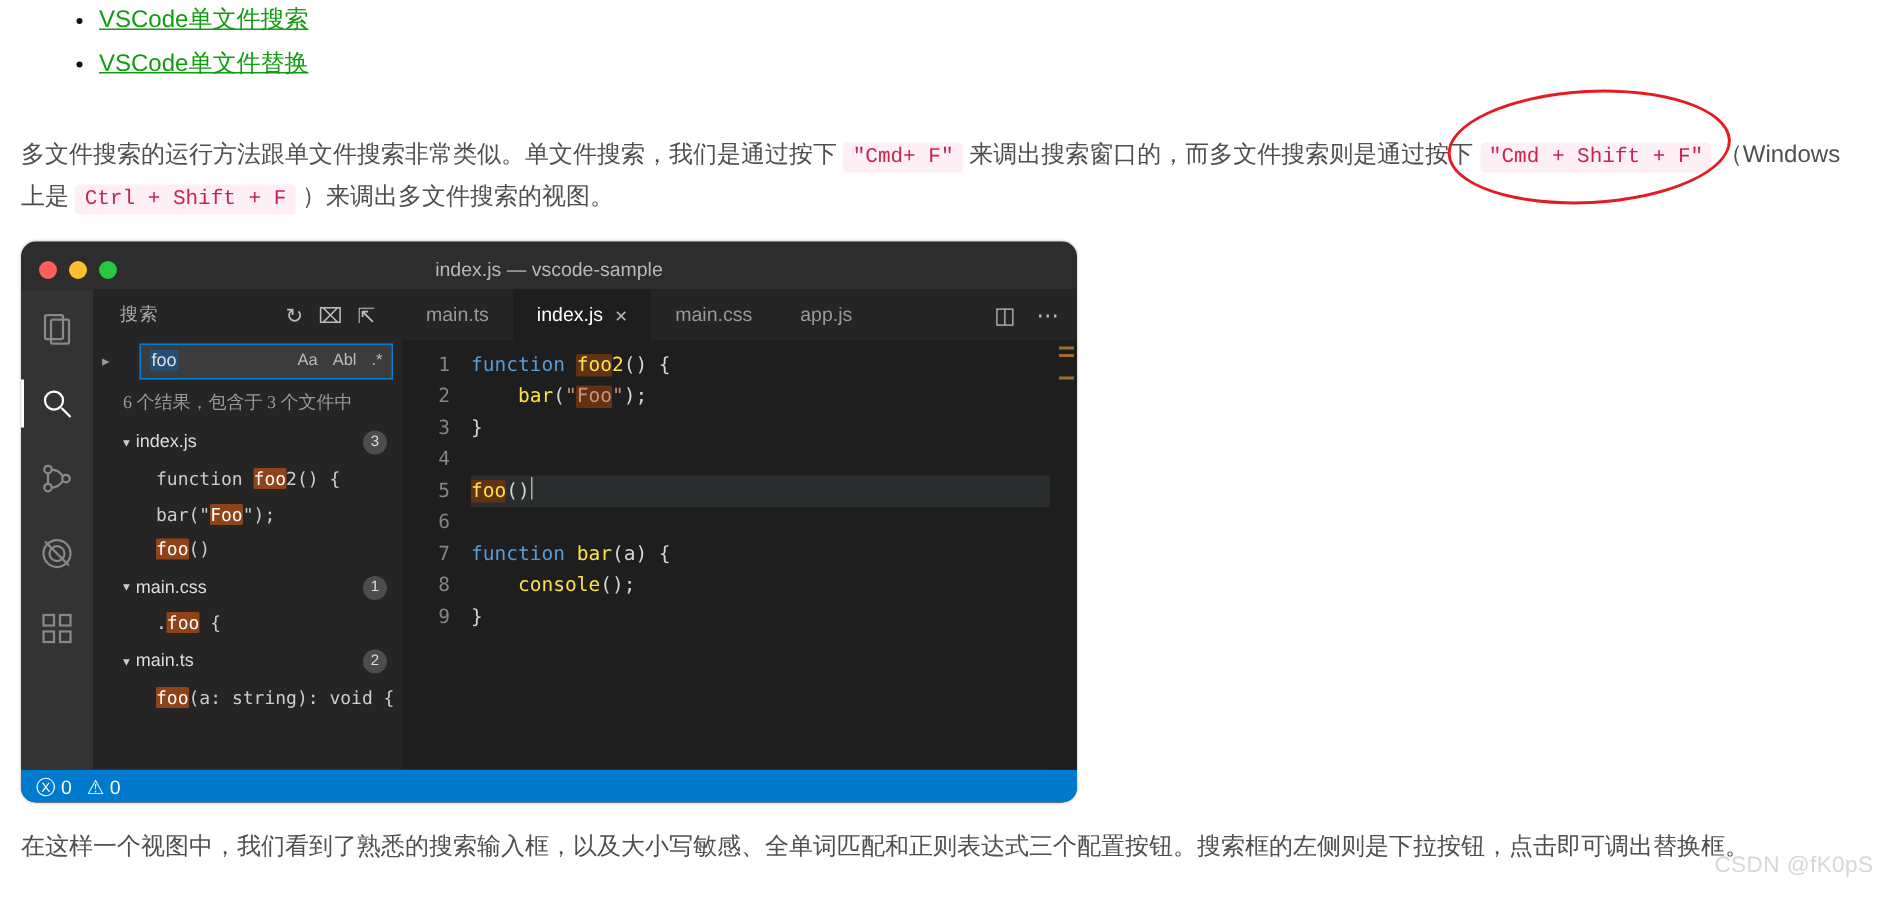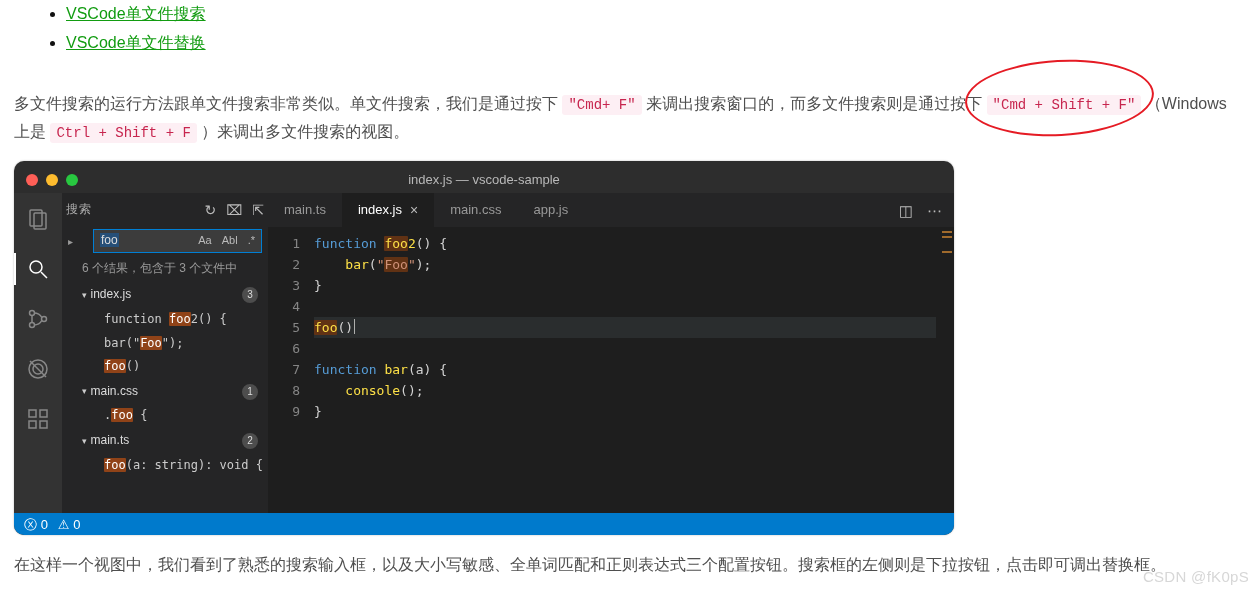--- a/index.html
+++ b/index.html
@@ -5,47 +5,47 @@
   * { margin: 0; padding: 0; box-sizing: border-box; }
   body { font-family: -apple-system, BlinkMacSystemFont, "Segoe UI", Arial, sans-serif; font-size: 16px; color: #4f4f4f; background: #fff; padding: 0 14px 20px; line-height: 1.8; }
   ul.links { list-style: disc; padding-left: 52px; margin-bottom: 32px; }
   ul.links li::marker { color: #111; }
   ul.links a { color: #129c11; text-decoration: underline; }
   p.para { margin: 14px 0; color: #4f4f4f; }
   code.kbd { background: #fdeff4; color: #c7254e; font-family: Consolas,"Courier New",monospace; font-size: 14px; padding: 2px 6px; border-radius: 3px; }
   .circle-wrap { position: relative; display: inline-block; }
   .circle-wrap::before { content: ""; position: absolute; border: 2px solid #e51b24; border-radius: 50%; width: 185px; height: 72px; left: -22px; top: -30px; transform: rotate(-3deg); pointer-events: none; }
 
-  .shot { width: 940px; background: #2d2d2d; border-radius: 10px; padding-top: 6px; margin: 8px 0 16px; box-shadow: 0 0 2px rgba(0,0,0,.3); position: relative; overflow: hidden; }
+  .shot { width: 704px; background: #2d2d2d; border-radius: 10px; padding-top: 6px; margin: 8px 0 16px; box-shadow: 0 0 2px rgba(0,0,0,.3); position: relative; overflow: hidden; }
   .titlebar { display: flex; align-items: center; height: 26px; padding: 0 12px; position: relative; }
   .traffic { display: flex; gap: 8px; }
   .dot { width: 12px; height: 12px; border-radius: 50%; }
   .dot.red { background: #ff5f57; } .dot.yellow { background: #febc2e; } .dot.green { background: #28c840; }
   .wtitle { position: absolute; left: 0; right: 0; text-align: center; color: #b8b8b8; font-size: 13px; }
 
   .vsc { display: flex; height: 320px; background: #1e1e1e; }
   .actbar { width: 48px; background: #333333; display: flex; flex-direction: column; align-items: center; padding-top: 10px; gap: 18px; }
   .actbar svg { width: 24px; height: 24px; stroke: #888; fill: none; stroke-width: 1.5; }
   .actbar .active svg { stroke: #fff; }
   .actbar-item { position: relative; width: 48px; height: 32px; display: flex; align-items: center; justify-content: center; }
   .actbar-item.active::before { content: ""; position: absolute; left: 0; top: 0; bottom: 0; width: 2px; background: #fff; }
 
   .sidebar { width: 206px; background: #252526; color: #ccc; font-size: 12px; display: flex; flex-direction: column; }
-  .sidehdr { display: flex; align-items: center; padding: 6px 4px; color: #aaa; }
+  .sidehdr { display: flex; align-items: center; padding: 6px 18px; color: #aaa; }
   .sidehdr .ttl { flex: 1; font-size: 12px; letter-spacing: 1px; }
   .sidehdr-icons { display: flex; gap: 10px; color: #bbb; }
   .sidehdr-icons span { font-size: 14px; line-height: 1; }
   .searchbox { display: flex; align-items: center; background: #3c3c3c; margin: 2px 6px 4px 20px; height: 24px; padding: 0 4px; border: 1px solid #007fd4; }
   .side-chev { color: #999; margin-left: 6px; font-size: 10px; }
   .searchrow { display: flex; align-items: center; }
   .searchbox .q { flex: 1; color: #ddd; font-size: 12px; padding-left: 2px; }
   .searchbox .q .hl { background: #264f78; padding: 0 1px; }
   .opts { display: flex; gap: 6px; color: #bbb; font-size: 11px; align-items: center; }
   .opts span { padding: 1px 2px; }
-  .summary { color: #999; font-size: 12px; padding: 4px 8px 6px 20px; line-height: 1.3; }
+  .summary { color: #999; font-size: 12px; padding: 4px 8px 6px 20px; line-height: 1.3; font-family: Liberation Serif, serif; }
   .tree { padding: 0 4px 0 14px; font-size: 12px; }
   .file { display: flex; align-items: center; padding: 2px 6px; color: #ddd; }
   .twist { color: #ccc; font-size: 9px; margin-right: 4px; }
   .badge { margin-left: auto; background: #4d4d4d; color: #ddd; border-radius: 10px; font-size: 10px; width: 16px; height: 16px; display: inline-flex; align-items: center; justify-content: center; }
   .match { padding: 1px 6px 1px 28px; color: #ccc; font-family: Menlo,Consolas,monospace; font-size: 12px; white-space: pre; }
   .match .m { background: rgba(234,92,12,.55); color:#fff; border-radius:1px; }
 
   .editor { flex: 1; display: flex; flex-direction: column; background: #1e1e1e; position: relative; }
   .tabs { display: flex; align-items: center; background: #252526; height: 34px; font-size: 13px; color: #999; }
   .tab { padding: 0 16px; height: 34px; display: flex; align-items: center; gap: 8px; }

